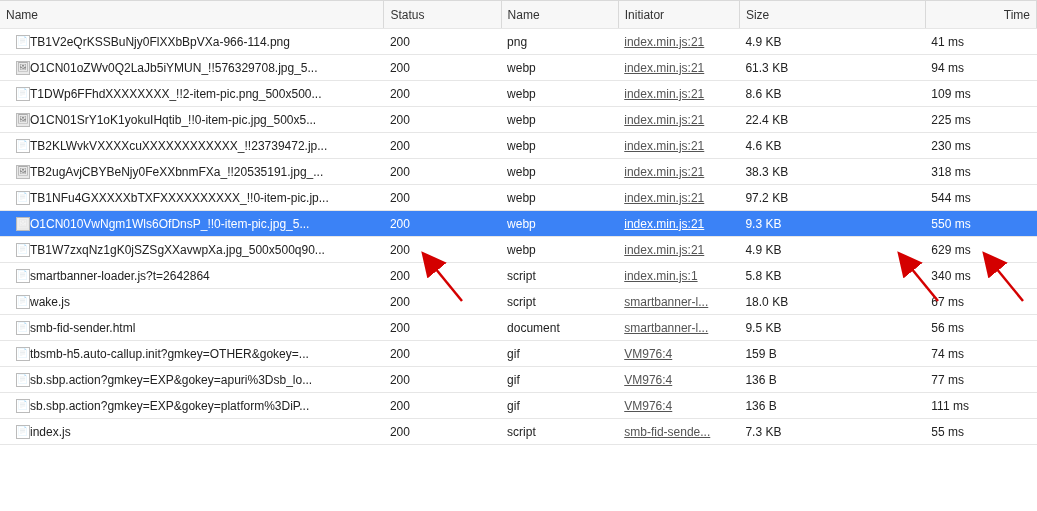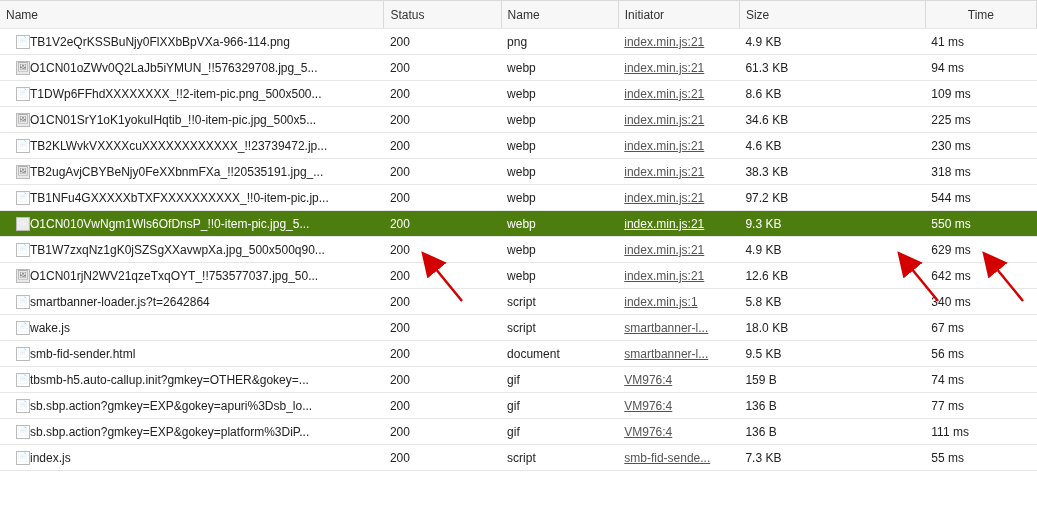--- a/index.html
+++ b/index.html
@@ -25,21 +25,21 @@
     border-bottom: 1px solid #e6e6e6;
   }
   .table th {
     background: #f7f7f7;
     font-weight: 400;
     color: #333;
     border-right: 1px solid #d9d9d9;
     border-top: 1px solid #d9d9d9;
     height: 28px;
   }
-  tr.sel td { background: #4d7c0f; color: #fff; }
+  tr.sel td { background: #3b82f6; color: #fff; }
   tr.sel .initiator { color: #fff; }
   .name-cell { display: flex; align-items: center; padding-left: 10px; height:100%; }
   .icon {
     width: 14px; height: 14px; flex: 0 0 14px;
     border: 1px solid #bbb; background: #f5f5f5;
     display:flex;align-items:center;justify-content:center;
     font-size:8px;line-height:1;
   }
   .icon.img  { background:#e9e9e9; }
   .icon.img::after  { content:"🖼"; font-size:9px; opacity:.6; }
@@ -73,21 +73,21 @@
       <col class="c-size">
       <col class="c-time">
   </colgroup>
   <thead>
     <tr>
       <th>Name</th>
       <th>Status</th>
       <th>Name</th>
       <th>Initiator</th>
       <th style="text-align:left">Size</th>
-      <th style="text-align:center">Time</th>
+      <th style="text-align:right">Time</th>
     </tr>
   </thead>
   <tbody id="rows">
       <tr>
         <td>
           <div class="name-cell">
             <span class="icon file"></span>
             <span class="name-text">TB1V2eQrKSSBuNjy0FlXXbBpVXa-966-114.png</span>
           </div>
         </td>
@@ -126,21 +126,21 @@
       <tr>
         <td>
           <div class="name-cell">
             <span class="icon img"></span>
             <span class="name-text">O1CN01SrY1oK1yokuIHqtib_!!0-item-pic.jpg_500x5...</span>
           </div>
         </td>
         <td>200</td>
         <td>webp</td>
         <td><span class="initiator">index.min.js:21</span></td>
-        <td class="num">34.6 KB</td>
+        <td class="num">22.4 KB</td>
         <td class="num">225 ms</td>
       </tr>
       <tr>
         <td>
           <div class="name-cell">
             <span class="icon file"></span>
             <span class="name-text">TB2KLWvkVXXXXcuXXXXXXXXXXXX_!!23739472.jp...</span>
           </div>
         </td>
         <td>200</td>
@@ -193,33 +193,20 @@
           <div class="name-cell">
             <span class="icon file"></span>
             <span class="name-text">TB1W7zxqNz1gK0jSZSgXXavwpXa.jpg_500x500q90...</span>
           </div>
         </td>
         <td>200</td>
         <td>webp</td>
         <td><span class="initiator">index.min.js:21</span></td>
         <td class="num">4.9 KB</td>
         <td class="num">629 ms</td>
-      </tr>
-      <tr>
-        <td>
-          <div class="name-cell">
-            <span class="icon img"></span>
-            <span class="name-text">O1CN01rjN2WV21qzeTxqOYT_!!753577037.jpg_50...</span>
-          </div>
-        </td>
-        <td>200</td>
-        <td>webp</td>
-        <td><span class="initiator">index.min.js:21</span></td>
-        <td class="num">12.6 KB</td>
-        <td class="num">642 ms</td>
       </tr>
       <tr>
         <td>
           <div class="name-cell">
             <span class="icon file"></span>
             <span class="name-text">smartbanner-loader.js?t=2642864</span>
           </div>
         </td>
         <td>200</td>
         <td>script</td>

